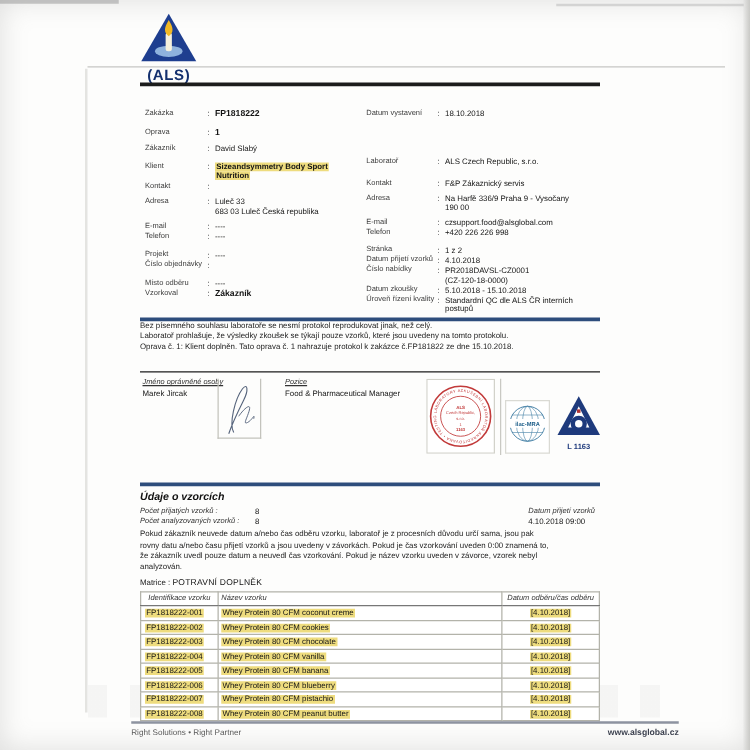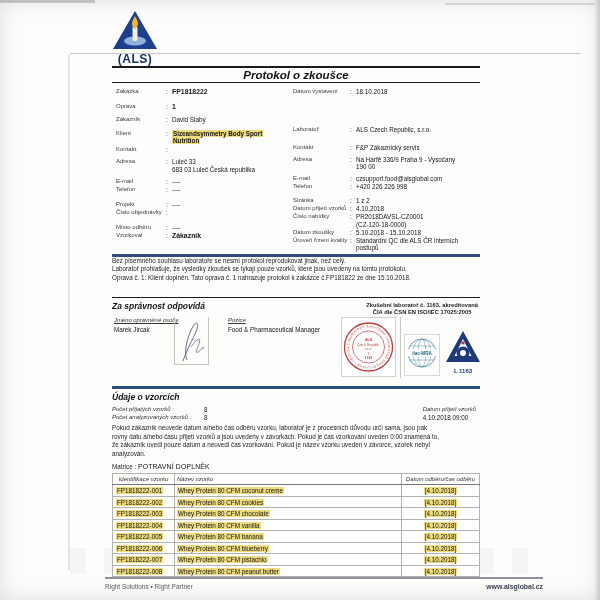--- a/index.html
+++ b/index.html
@@ -125,21 +125,20 @@
       <ellipse cx="25" cy="31" rx="11" ry="4.5" fill="#8fb2dd"></ellipse>
       <rect x="22.5" y="16" width="5" height="15" rx="2" fill="#f5f0dd"></rect>
       <path d="M25 6 C21.5 12 20.5 15.5 25 19 C29.5 15.5 28.5 12 25 6 Z" fill="#f2b824"></path>
     </svg>
     <div class="logo-text">(ALS)</div>
   </div>
   <div class="hairline"></div>
 
   <div class="titleblock">
     <div class="rule-dark"></div>
-    <div class="doc-title">Protokol o zkoušce</div>
     <div class="rule-dark thin"></div>
   </div>
 
   <div class="icol" id="info-left">
       <div class="irow">
         <div class="ilabel">Zakázka</div>
         <div class="icolon">:</div>
         <div class="ivalue vbold">
           <div class="iline">FP1818222</div>
         </div>
@@ -311,27 +310,20 @@
     <div class="rule-navy"></div>
     <div id="notes-lines">
         <div class="note-line">Bez písemného souhlasu laboratoře se nesmí protokol reprodukovat jinak, než celý.</div>
         <div class="note-line">Laboratoř prohlašuje, že výsledky zkoušek se týkají pouze vzorků, které jsou uvedeny na tomto protokolu.</div>
         <div class="note-line">Oprava č. 1: Klient doplněn. Tato oprava č. 1 nahrazuje protokol k zakázce č.FP181822 ze dne 15.10.2018.</div>
       </div>
   </div>
 
   <div class="sec" id="approval">
     <div class="rule-dark thin"></div>
-    <div class="appr-head">
-      <div class="sec-head">Za správnost odpovídá</div>
-      <div class="accr">
-        <div>Zkušební laboratoř č. 1163, akreditovaná</div>
-        <div>ČIA dle ČSN EN ISO/IEC 17025:2005</div>
-      </div>
-    </div>
     <div class="sig-area">
       <div class="sig-name">
         <div class="mini-label">Jméno oprávněné osoby</div>
         <div class="mini-value">Marek Jircak</div>
       </div>
       <div class="sig-cell">
         <svg width="31" height="46" viewBox="0 0 31 46">
           <path d="M12 43 C8 36 13 16 19 8 C23 3 24 9 20 17 C15 27 10 38 8 44" fill="none" stroke="#44536e" stroke-width="0.9" opacity="0.9"></path>
           <path d="M16 30 C20 24 26 19 24.5 25 C23 31 19 37 23 35 C27 33 29 27 28 32" fill="none" stroke="#44536e" stroke-width="0.8" opacity="0.85"></path>
         </svg>

